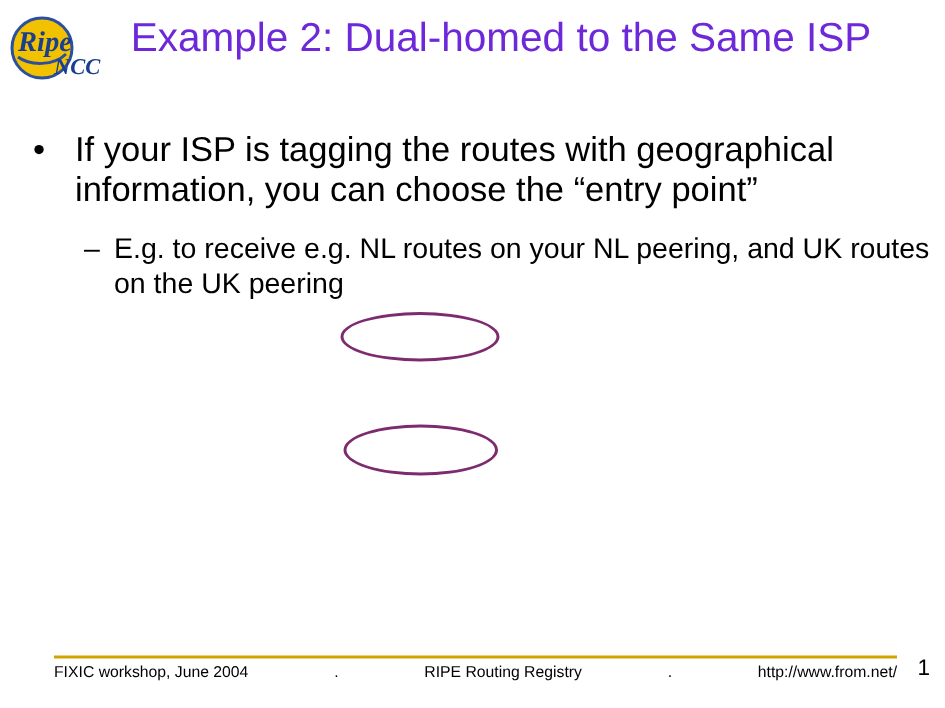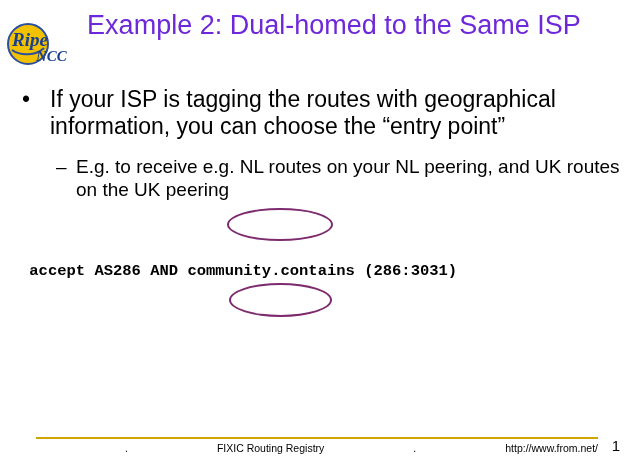--- a/index.html
+++ b/index.html
@@ -12,21 +12,21 @@
     background: #ffffff;
     font-family: "Liberation Sans", sans-serif;
     overflow: hidden;
     position: relative;
   }
 
   
   .logo {
     position: absolute;
     left: 6px;
-    top: 20px;
+    top: 8px;
     width: 74px;
     height: 48px;
   }
   .logo svg { display: block; }
 
   
   .slide-title {
     position: absolute;
     left: 44px;
     top: 10px;
@@ -162,36 +162,36 @@
   <span class="dot">•</span>
   <span class="txt">If your ISP is tagging the routes with geographical information, you can choose the “entry point”</span>
 </div>
 
 <div class="bullet2">
   <span class="dash">–</span>
   <span class="txt">E.g. to receive e.g. NL routes on your NL peering, and UK routes on the UK peering</span>
 </div>
 
 <div class="code">
-  <div class="line"> accept AS286 AND community.contains (286:3031)</div>
   
   
   
   
   
   
 </div>
 
 <div class="ellipse" id="ellipse-nl"></div>
 <div class="ellipse" id="ellipse-uk"></div>
 
 <div class="footer-rule"></div>
 <div class="footer">
+  <span class="f-item">FIXIC workshop, June 2004</span>
   <span class="sp"></span>
   <span class="f-sep">.</span>
   <span class="sp"></span>
-  <span class="f-item">FIXIC Routing Registry</span>
+  <span class="f-item">RIPE Routing Registry</span>
   <span class="sp"></span>
   <span class="f-sep">.</span>
   <span class="sp"></span>
   <span class="f-item">http://www.from.net/</span>
 </div>
 <div class="page-num">1</div>
 
 </body></html>

